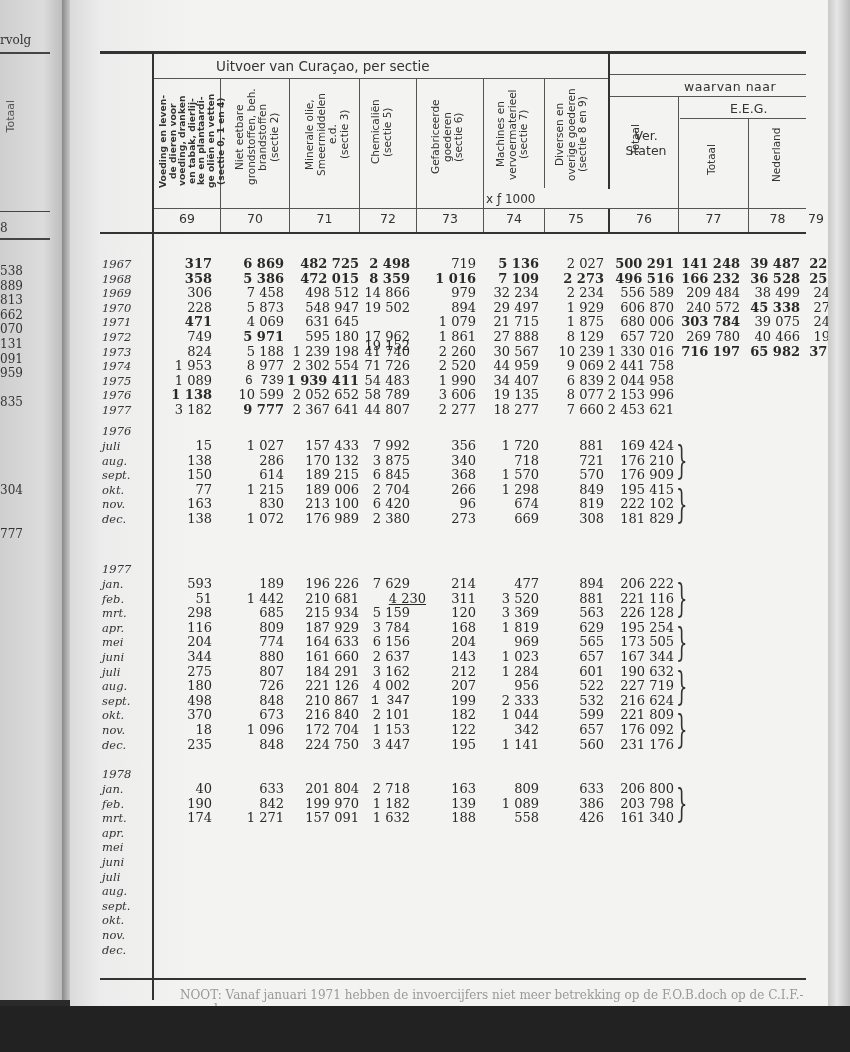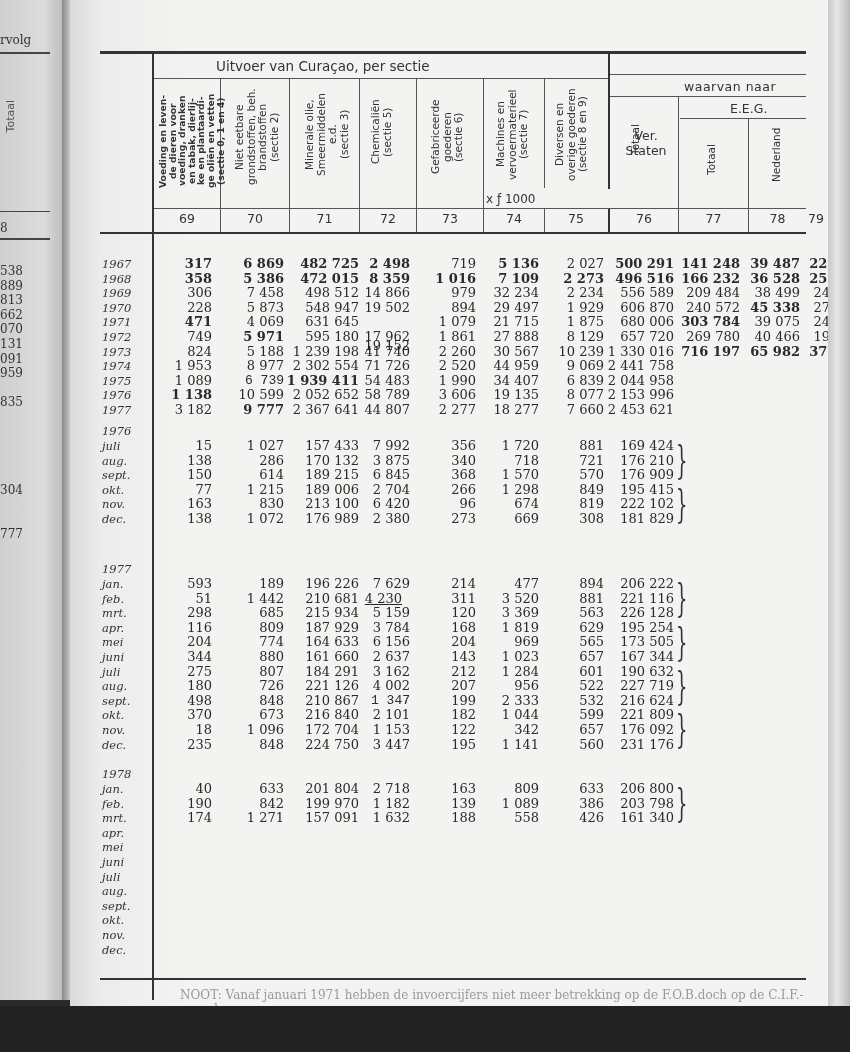--- a/index.html
+++ b/index.html
@@ -366,21 +366,21 @@
         <div class="cell" style="right: 354px;">214</div>
         <div class="cell" style="right: 291px;">477</div>
         <div class="cell" style="right: 226px;">894</div>
         <div class="cell" style="right: 156px;">206 222</div>
       </div>
       <div class="row" style="top: 14.6px;">
         <div class="rowlabels" style="top: 0px; left: 32px;">feb.</div>
         <div class="cell" style="right: 618px;">51</div>
         <div class="cell" style="right: 546px;">1 442</div>
         <div class="cell" style="right: 471px;">210 681</div>
-        <div class="cell" style="right: 428px; text-decoration: underline;">4 230</div>
+        <div class="cell" style="right: 404px; text-decoration: underline;">4 230</div>
         <div class="cell" style="right: 354px;">311</div>
         <div class="cell" style="right: 291px;">3 520</div>
         <div class="cell" style="right: 226px;">881</div>
         <div class="cell" style="right: 156px;">221 116</div>
       </div>
       <div class="row" style="top: 29.2px;">
         <div class="rowlabels" style="top: 0px; left: 32px;">mrt.</div>
         <div class="cell" style="right: 618px;">298</div>
         <div class="cell" style="right: 546px;">685</div>
         <div class="cell" style="right: 471px;">215 934</div>

